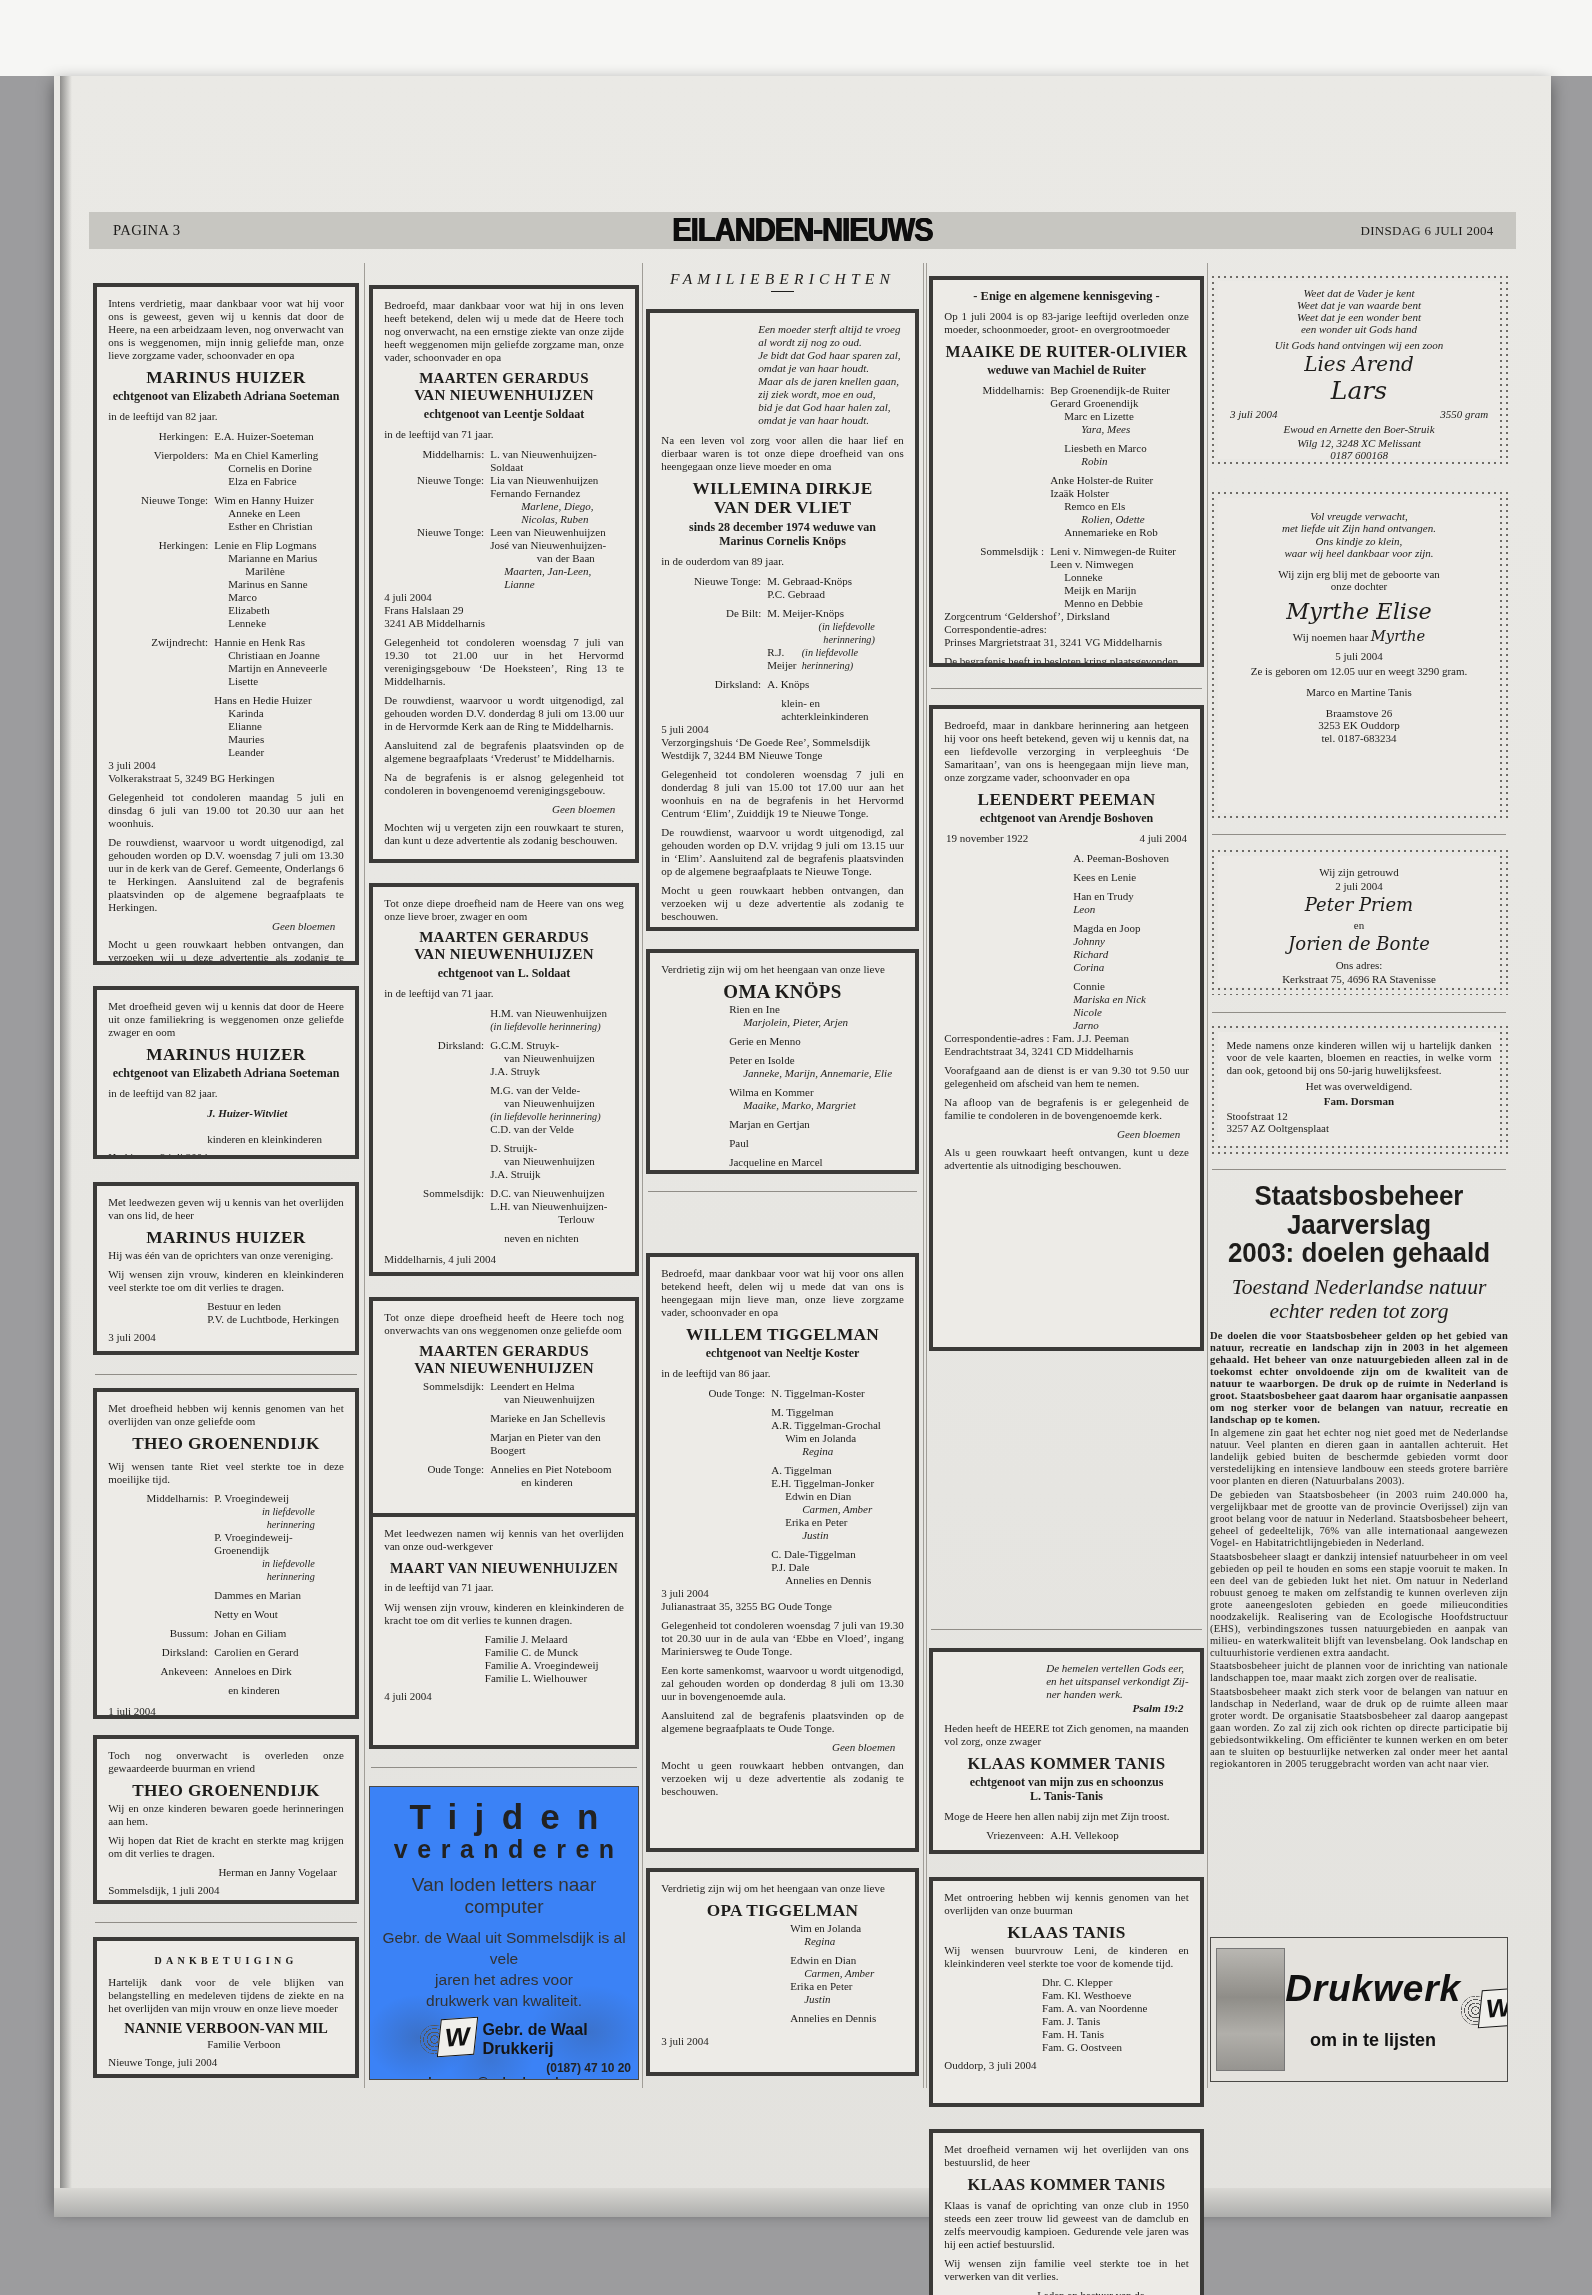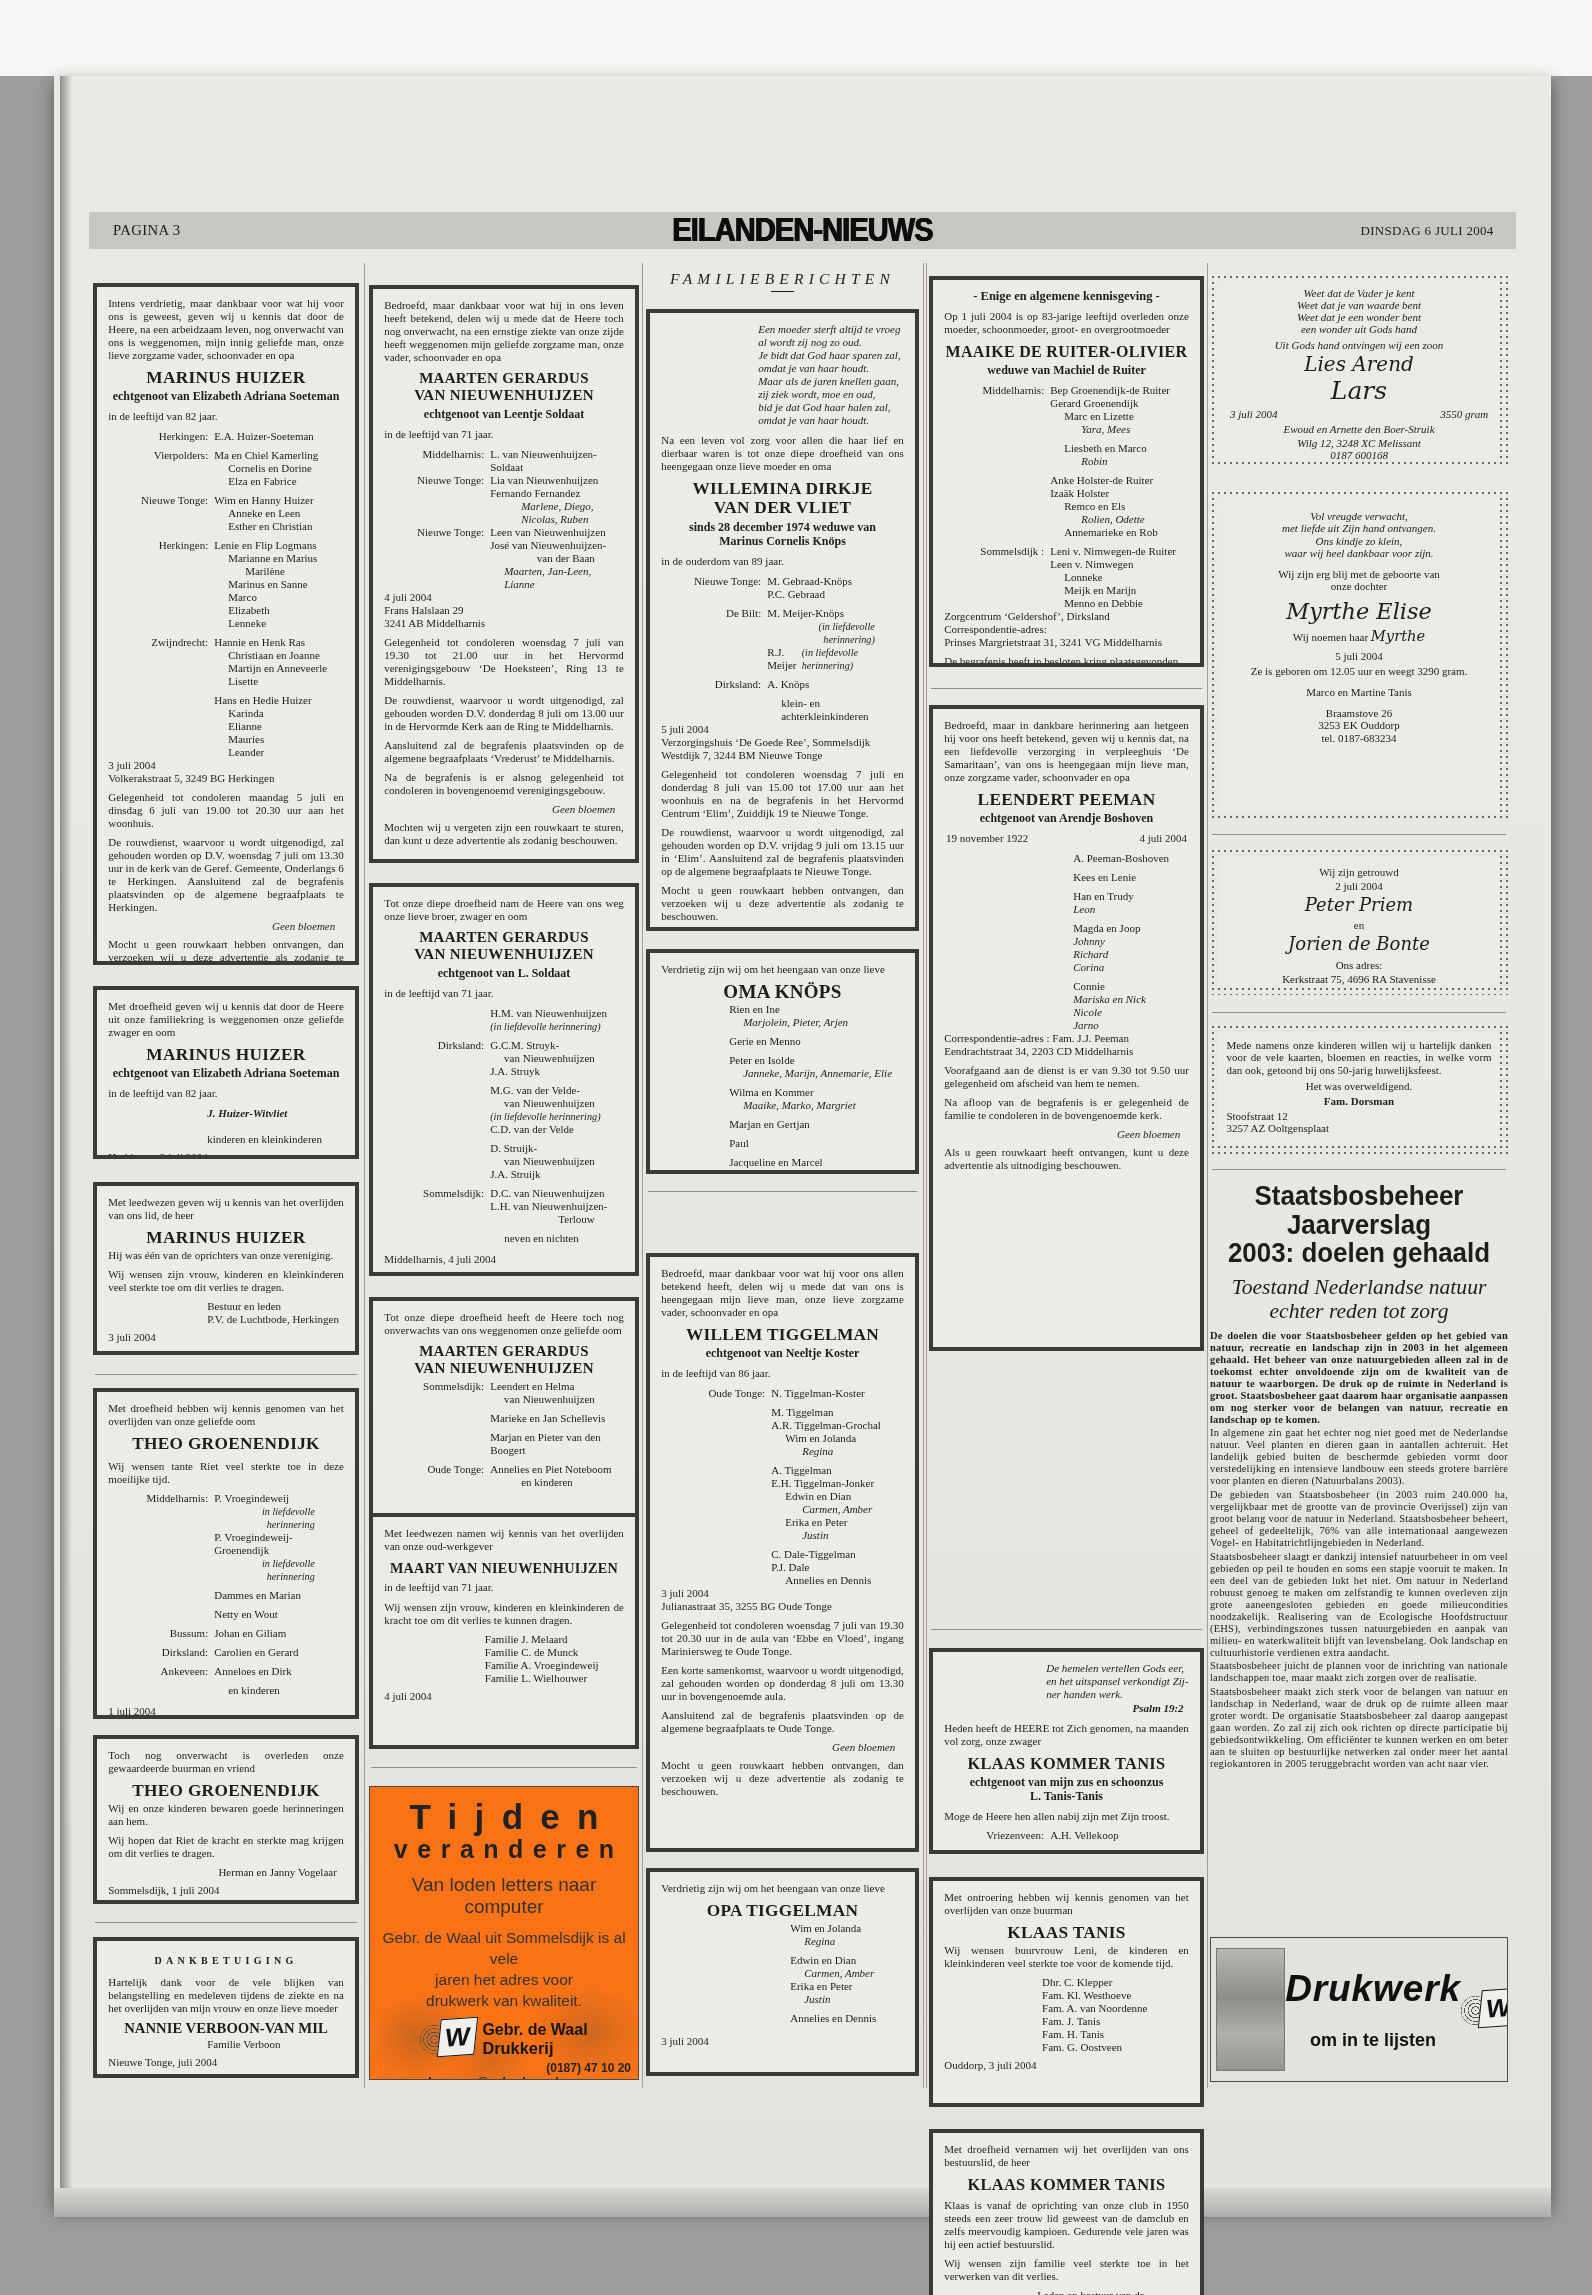--- a/index.html
+++ b/index.html
@@ -84,21 +84,21 @@
   .art{position:absolute;left:0;right:0;box-sizing:border-box;overflow:hidden;}
   .art h1{font-family:"Liberation Sans","DejaVu Sans",sans-serif;font-weight:bold;
           font-size:27px;line-height:28.5px;text-align:center;margin:0 0 7px;
           transform:scaleX(.96);white-space:pre-line;}
   .art h2{font-style:italic;font-weight:normal;font-size:21.6px;line-height:24px;
           text-align:center;margin:0 0 7px;white-space:pre-line;}
   .art .lead{font-weight:bold;}
   .art p{font-size:10.5px;line-height:12px;text-align:justify;margin:0 0 1.7px;letter-spacing:0.2px;}
   
   .adbox{position:absolute;left:0;right:0;box-sizing:border-box;border:0.9px solid #4a4946;
-         background:#f97316;overflow:hidden;}
+         background:#3b82f6;overflow:hidden;}
   .tijden{padding:12px 7px 7px;text-align:center;
           font-family:"Liberation Sans","DejaVu Sans",sans-serif;}
   .tij1{font-weight:bold;font-size:35px;letter-spacing:17.3px;padding-left:17.3px;line-height:36px;color:#222;}
   .tij2{font-weight:bold;font-size:25px;letter-spacing:9.5px;padding-left:9.5px;line-height:29px;color:#222;}
   .tijl1{font-size:19px;margin-top:10.4px;color:#333;}
   .tijbody{font-size:15.5px;line-height:21px;margin-top:8.6px;white-space:pre-line;color:#333;}
   .tijghost{position:absolute;left:0;right:0;bottom:0;height:104px;
       background:radial-gradient(52px 43px at 18% 60%,rgba(60,60,60,.25),rgba(0,0,0,0)),
                  radial-gradient(60px 47px at 82% 55%,rgba(60,60,60,.22),rgba(0,0,0,0)),
                  radial-gradient(43px 39px at 45% 80%,rgba(60,60,60,.18),rgba(0,0,0,0));}
@@ -895,21 +895,21 @@
         <div class="nrow i">
           <span class="nplace"></span>
           <span class="nname">Nicole</span>
         </div>
         <div class="nrow i">
           <span class="nplace"></span>
           <span class="nname">Jarno</span>
         </div>
       </div>
     <p class="pre datel">Correspondentie-adres : Fam. J.J. Peeman
-Eendrachtstraat 34, 2203 CD  Middelharnis</p>
+Eendrachtstraat 34, 3241 CD  Middelharnis</p>
     <p class="just">Voorafgaand aan de dienst is er van 9.30 tot 9.50 uur gelegenheid om afscheid van hem te nemen.</p>
     <p class="just">Na afloop van de begrafenis is er gelegenheid de familie te condoleren in de bovengenoemde kerk.</p>
     <div class="geen">Geen bloemen</div>
     <p class="just">Als u geen rouwkaart heeft ontvangen, kunt u deze advertentie als uitnodiging beschouwen.</p>
   </section>
 
   <div class="hline" style="top:1370px"></div>
 
   <section class="nb" style="top:1389px;height:206px">
     <div class="psalm">De hemelen vertellen Gods eer,

